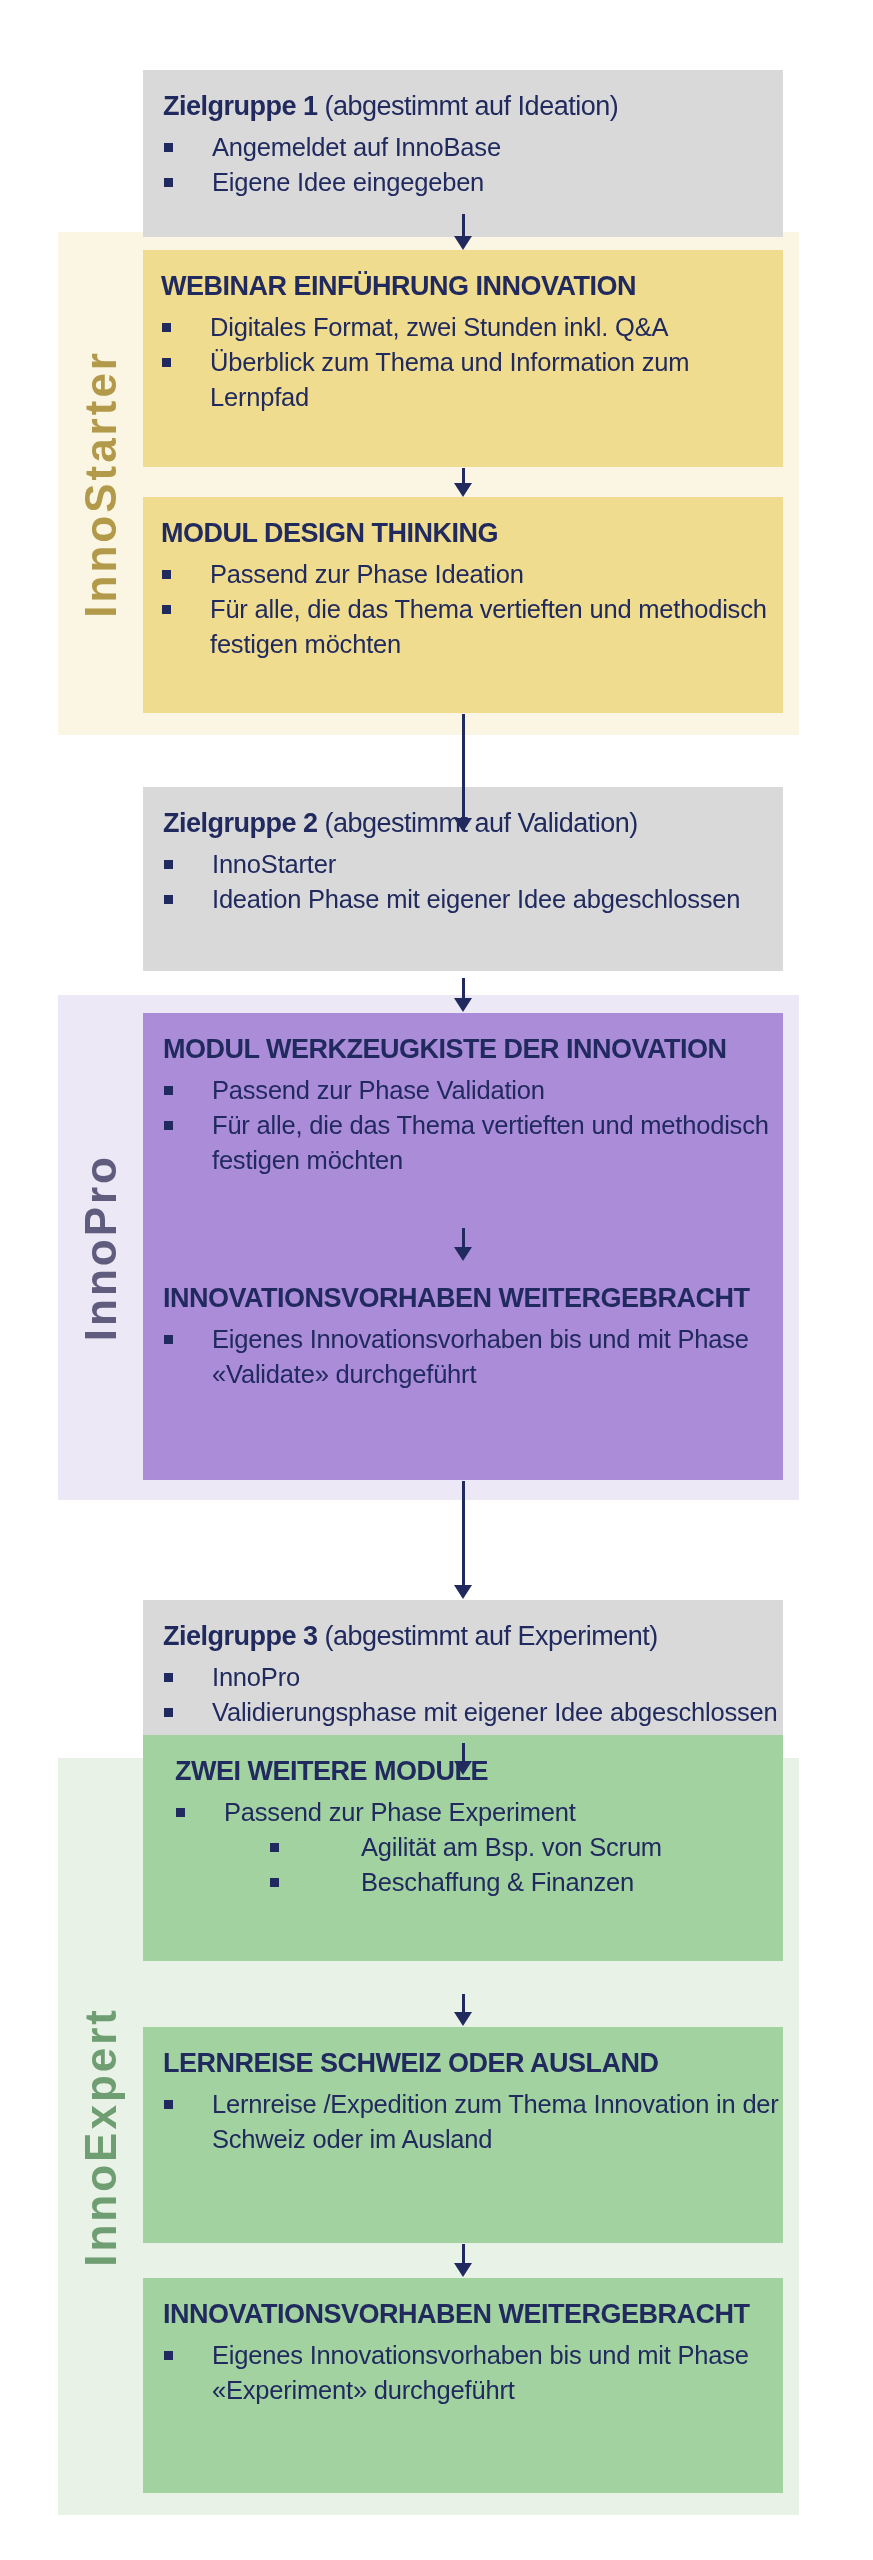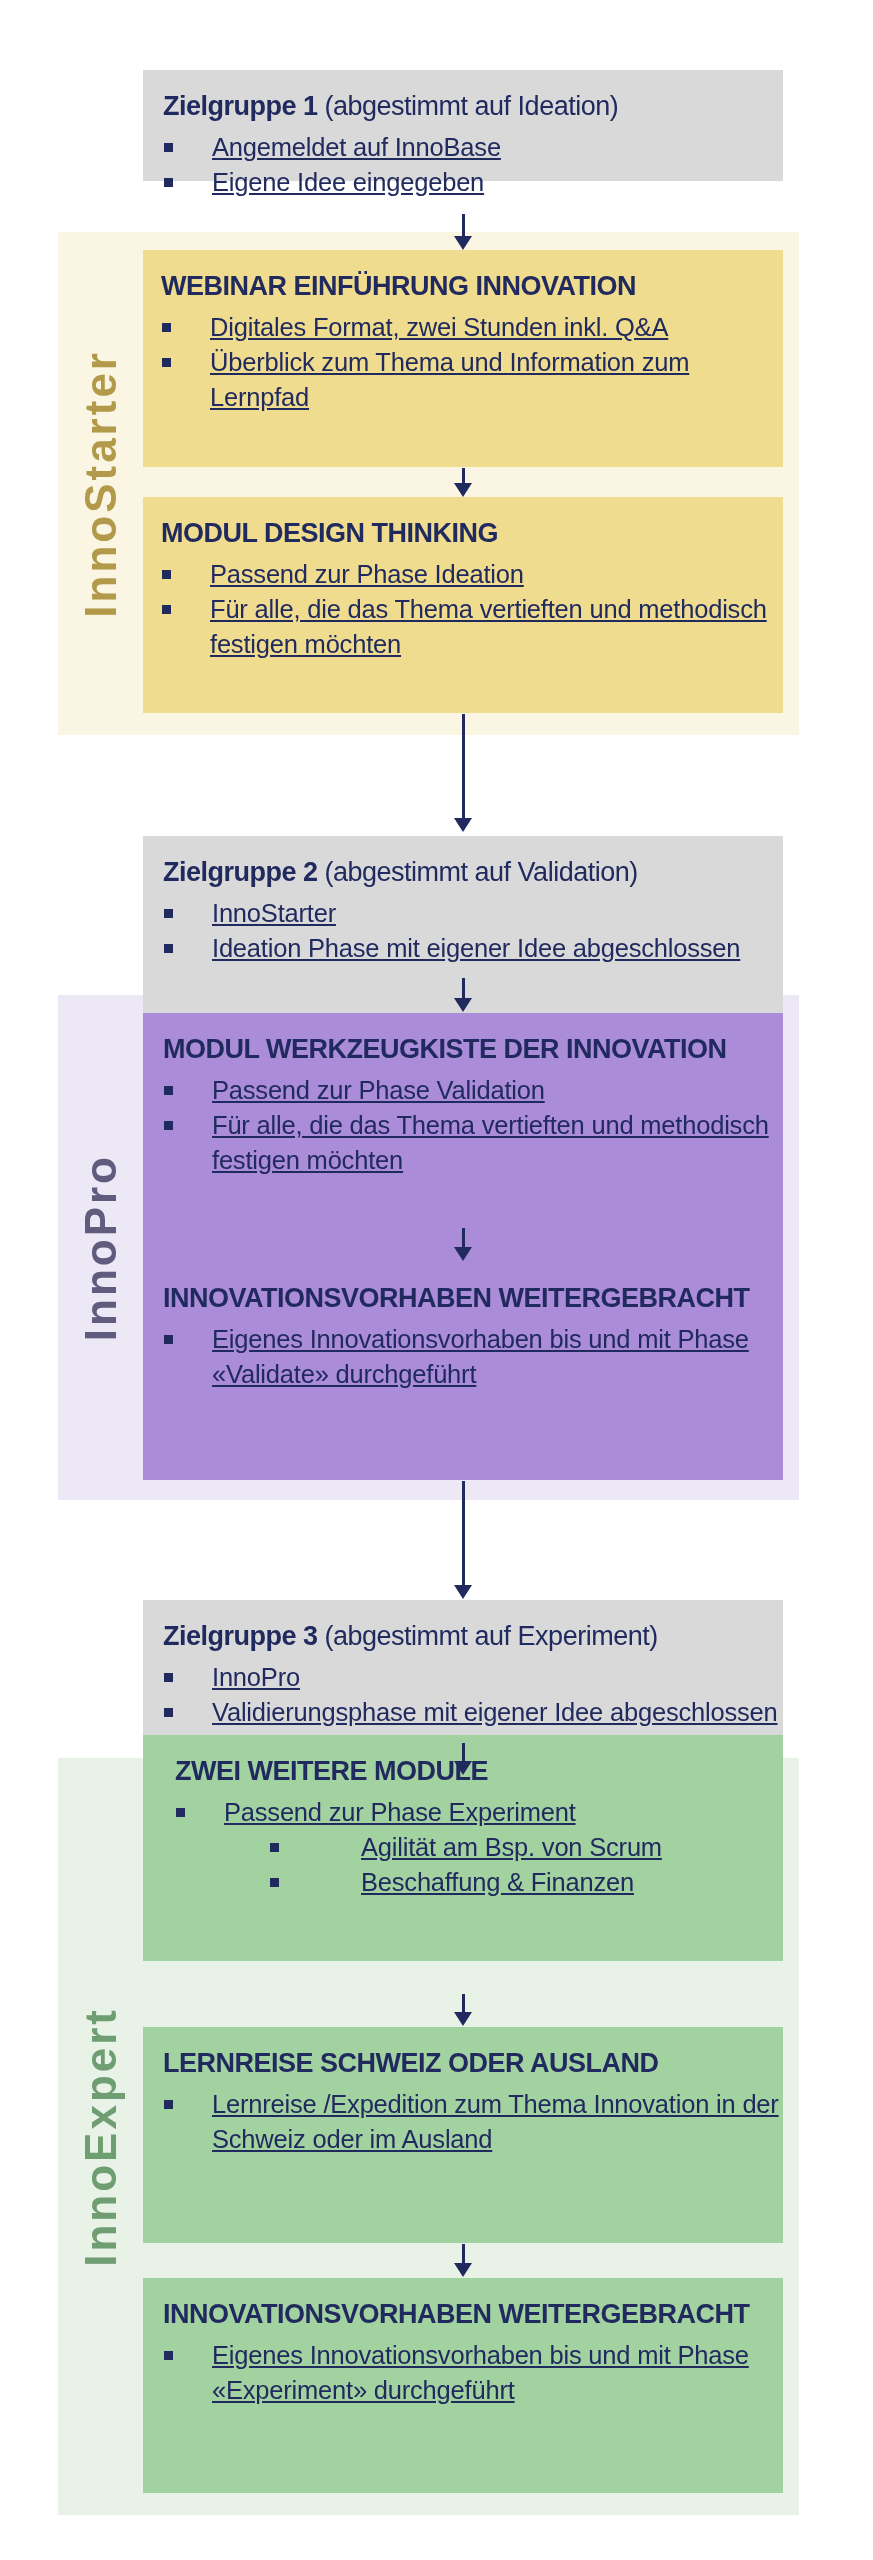--- a/index.html
+++ b/index.html
@@ -34,21 +34,21 @@
   .box-gray{background:#d9d9d9;}
   .box-yellow{background:#efdc8e;padding-left:18px;}
   .box-purple{background:#aa8cd8;}
   .box-green{background:#a3d2a1;}
   .box-title{
     font-size:27px;font-weight:bold;letter-spacing:-0.5px;
     line-height:37px;white-space:pre;color:#212a5e;
   }
   .box-title .t-regular{font-weight:normal;}
   .bullets{margin-top:5px;}
-  .bullet{display:flex;align-items:flex-start;line-height:35px;font-size:25.5px;letter-spacing:-0.2px;text-decoration:underline;}
+  .bullet{display:flex;align-items:flex-start;line-height:35px;font-size:25.5px;letter-spacing:-0.2px;}
   .bullet .sq{
     flex:0 0 auto;width:9px;height:9px;background:#212a5e;
     margin:13px 39px 0 1px;
   }
   .bullet.lvl2{margin-left:94px;gap:40px;}
   .bullet.lvl2 .sq{margin-right:42px;}
   .bullet .btxt{white-space:pre;}
   
   .arrow{
     position:absolute;left:450px;width:26px;
@@ -73,21 +73,21 @@
   <div class="side-label-wrap" style="top:232px;height:503px;">
     <span class="side-label lbl-innostarter">InnoStarter</span>
   </div>
   <div class="side-label-wrap" style="top:995px;height:505px;">
     <span class="side-label lbl-innopro">InnoPro</span>
   </div>
   <div class="side-label-wrap" style="top:1758px;height:757px;">
     <span class="side-label lbl-innoexpert">InnoExpert</span>
   </div>
 
-  <div class="box box-gray" style="top:70px;height:111px;">
+  <div class="box box-gray" style="top:70px;height:167px;">
     <div class="box-title"><span>Zielgruppe 1</span><span class="t-regular"> (abgestimmt auf Ideation)</span></div>
     <div class="bullets">
       <div class="bullet">
           <span class="sq"></span>
           <span class="btxt">Angemeldet auf InnoBase</span>
         </div>
       <div class="bullet">
           <span class="sq"></span>
           <span class="btxt">Eigene Idee eingegeben</span>
         </div>
@@ -132,21 +132,21 @@
 festigen möchten</span>
         </div>
     </div>
   </div>
 
   <div class="arrow" style="top:714px;height:118px;">
       <div class="stem"></div>
       <div class="head"></div>
     </div>
 
-  <div class="box box-gray" style="top:836px;height:184px;">
+  <div class="box box-gray" style="top:787px;height:184px;">
     <div class="box-title"><span>Zielgruppe 2</span><span class="t-regular"> (abgestimmt auf Validation)</span></div>
     <div class="bullets">
       <div class="bullet">
           <span class="sq"></span>
           <span class="btxt">InnoStarter</span>
         </div>
       <div class="bullet">
           <span class="sq"></span>
           <span class="btxt">Ideation Phase mit eigener Idee abgeschlossen</span>
         </div>

